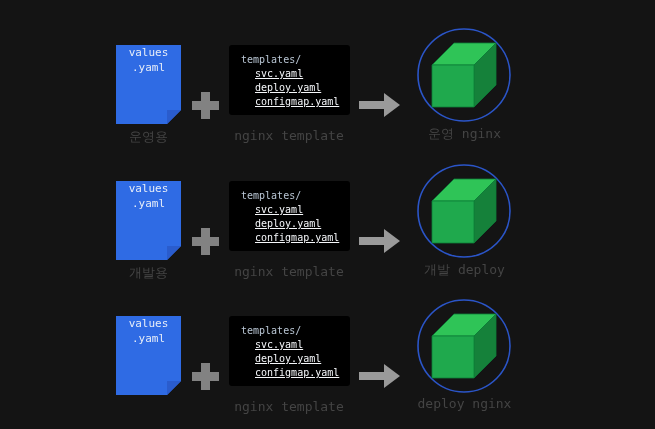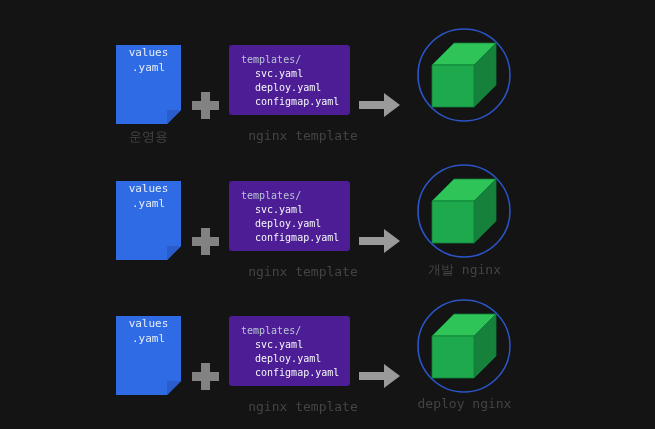--- a/index.html
+++ b/index.html
@@ -20,36 +20,36 @@
   .file-text {
     position: absolute; inset: 0;
     display: flex; flex-direction: column; align-items: center; justify-content: flex-start;
     font-size: 11px; line-height: 15px; color: #e6edf8; text-align: center;
   }
 
   .plus-wrap { position: absolute; left: 192px; top: 65px; width: 27px; height: 27px; }
 
   .tpl-box {
     position: absolute; left: 229px; top: 18px; width: 121px; height: 70px;
-    background: #4c1d95; border-radius: 3px; box-sizing: border-box;
+    background: #000000; border-radius: 3px; box-sizing: border-box;
     padding: 8px 0 0 12px; font-size: 10px; line-height: 14px;
   }
   .tpl-header { color: #b9c6d4; }
-  .tpl-file { color: #f5f7fa; padding-left: 14px; }
+  .tpl-file { color: #f5f7fa; padding-left: 14px; text-decoration: underline; }
 
   .arrow-wrap { position: absolute; left: 359px; top: 65px; width: 41px; height: 26px; }
 
   .result-wrap { position: absolute; left: 416px; top: 0; width: 96px; height: 96px; }
 
   .caption {
     position: absolute; font-size: 13px; color: #444444;
     text-align: center; white-space: nowrap;
   }
   .values-caption { left: 101px; top: 101px; width: 95px; }
-  .tpl-caption    { left: 232px; top: 101px; width: 142px; }
+  .tpl-caption    { left: 218px; top: 101px; width: 142px; }
   .result-caption { left: 404px; top: 98px;  width: 121px; }
 
   .cube-face { stroke: #0c7e38; stroke-width: 0.8; stroke-linejoin: round; }
 </style>
 </head>
 <body>
 
 <div class="canvas">
 
   <section class="row row-0">
@@ -86,33 +86,35 @@
     </div>
 
     <div class="result-wrap">
       <svg width="96" height="96" viewBox="0 0 96 96">
         <circle cx="48" cy="48" r="46" fill="none" stroke-width="1.6" stroke="#2b55c8"></circle>
         <polygon class="cube-face" points="16,38 38,16 80,16 58,38" fill="#2fc457"></polygon>
         <polygon class="cube-face" points="58,38 80,16 80,58 58,80" fill="#15813a"></polygon>
         <polygon class="cube-face" points="16,38 58,38 58,80 16,80" fill="#1fa94d"></polygon>
       </svg>
     </div>
+    <div class="caption result-caption">운영 nginx</div>
   </section>
 
   <section class="row row-1">
     <div class="file-box">
       <svg width="65" height="79" viewBox="0 0 65 79">
         <polygon points="0,0 65,0 65,65 51,79 0,79" fill="#2f6be4"></polygon>
         <polygon points="51,65 65,65 51,79" fill="#2a5ccd"></polygon>
       </svg>
       <div class="file-text">
         <span>values</span>
         <span>.yaml</span>
       </div>
     </div>
+    <div class="caption values-caption">개발용</div>
 
     <div class="plus-wrap">
       <svg width="27" height="27" viewBox="0 0 30 30">
         <path d="M10 0 H20 V10 H30 V20 H20 V30 H10 V20 H0 V10 H10 Z" fill="#828282"></path>
       </svg>
     </div>
 
     <div class="tpl-box">
       <div class="tpl-header">templates/</div>
       <div class="tpl-file">svc.yaml</div>
@@ -128,21 +130,21 @@
     </div>
 
     <div class="result-wrap">
       <svg width="96" height="96" viewBox="0 0 96 96">
         <circle cx="48" cy="48" r="46" fill="none" stroke-width="1.6" stroke="#2b55c8"></circle>
         <polygon class="cube-face" points="16,38 38,16 80,16 58,38" fill="#2fc457"></polygon>
         <polygon class="cube-face" points="58,38 80,16 80,58 58,80" fill="#15813a"></polygon>
         <polygon class="cube-face" points="16,38 58,38 58,80 16,80" fill="#1fa94d"></polygon>
       </svg>
     </div>
-    <div class="caption result-caption">개발 nginx</div>
+    <div class="caption result-caption">개발 deploy</div>
   </section>
 
   <section class="row row-2">
     <div class="file-box">
       <svg width="65" height="79" viewBox="0 0 65 79">
         <polygon points="0,0 65,0 65,65 51,79 0,79" fill="#2f6be4"></polygon>
         <polygon points="51,65 65,65 51,79" fill="#2a5ccd"></polygon>
       </svg>
       <div class="file-text">
         <span>values</span>

